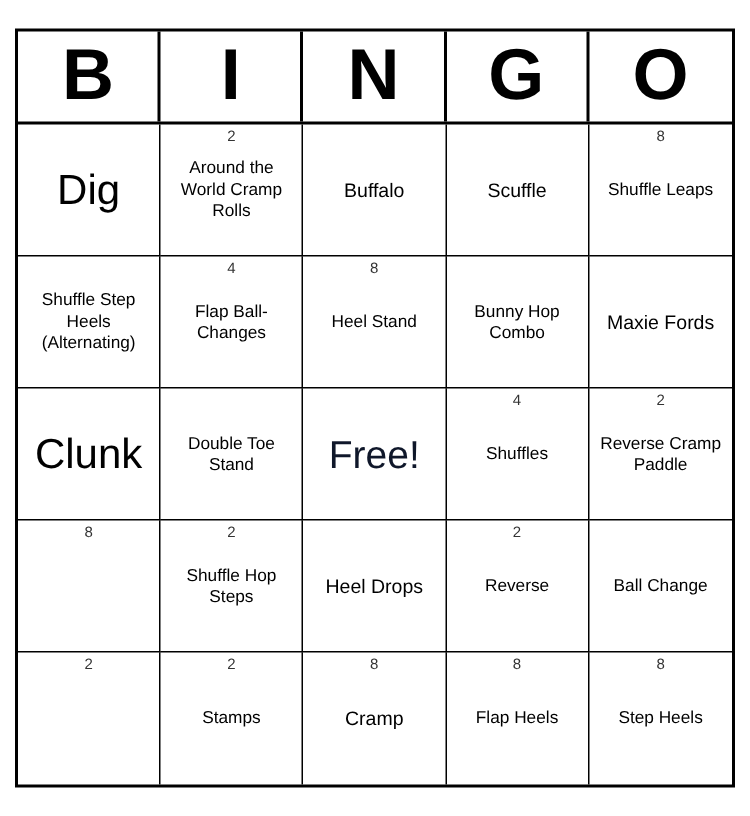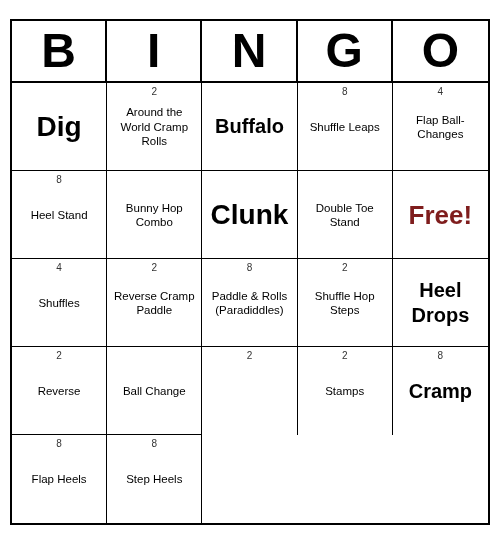--- a/index.html
+++ b/index.html
@@ -53,33 +53,33 @@
     .bingo-grid .bingo-cell:nth-last-child(-n+5) {
       border-bottom: none;
     }
     .cell-text {
       font-size: 13px;
       line-height: 1.25;
       text-align: center;
     }
     .cell-text.large {
       font-size: 28px;
-      font-weight: bold;
+      font-weight: normal;
     }
     .cell-text.medium {
-      font-size: 20px;
-      font-weight: bold;
+      font-size: 13px;
+      font-weight: normal;
     }
     .cell-text.small {
       font-size: 11.5px;
     }
     .cell-text.free {
       font-size: 26px;
-      font-weight: bold;
-      color: #7f1d1d;
+      font-weight: normal;
+      color: #0f172a;
     }
     .num-label {
       position: absolute;
       top: 3px;
       left: 0;
       right: 0;
       text-align: center;
       font-size: 10px;
       color: #333;
     }
@@ -100,54 +100,62 @@
         <div class="cell-text large">Dig</div>
       </div>
       <div class="bingo-cell">
         <div class="num-label">2</div>
         <div class="cell-text small">Around the World Cramp Rolls</div>
       </div>
       <div class="bingo-cell">
         <div class="cell-text medium">Buffalo</div>
       </div>
       <div class="bingo-cell">
+        <div class="cell-text medium">Scuffle</div>
+      </div>
+      <div class="bingo-cell">
         <div class="num-label">8</div>
         <div class="cell-text small">Shuffle Leaps</div>
+      </div>
+      <div class="bingo-cell">
+        <div class="cell-text small">Shuffle Step Heels (Alternating)</div>
       </div>
       <div class="bingo-cell">
         <div class="num-label">4</div>
         <div class="cell-text small">Flap Ball-Changes</div>
       </div>
       <div class="bingo-cell">
         <div class="num-label">8</div>
         <div class="cell-text small">Heel Stand</div>
       </div>
       <div class="bingo-cell">
         <div class="cell-text small">Bunny Hop Combo</div>
+      </div>
+      <div class="bingo-cell">
+        <div class="cell-text medium">Maxie Fords</div>
       </div>
       <div class="bingo-cell">
         <div class="cell-text large">Clunk</div>
       </div>
       <div class="bingo-cell">
         <div class="cell-text small">Double Toe Stand</div>
       </div>
       <div class="bingo-cell">
         <div class="cell-text free">Free!</div>
       </div>
       <div class="bingo-cell">
         <div class="num-label">4</div>
         <div class="cell-text small">Shuffles</div>
       </div>
       <div class="bingo-cell">
         <div class="num-label">2</div>
         <div class="cell-text small">Reverse Cramp Paddle</div>
       </div>
       <div class="bingo-cell">
         <div class="num-label">8</div>
-        <div class="cell-text small">Paddle &amp; Rolls (Paradiddles)</div>
       </div>
       <div class="bingo-cell">
         <div class="num-label">2</div>
         <div class="cell-text small">Shuffle Hop Steps</div>
       </div>
       <div class="bingo-cell">
         <div class="cell-text medium">Heel Drops</div>
       </div>
       <div class="bingo-cell">
         <div class="num-label">2</div>

